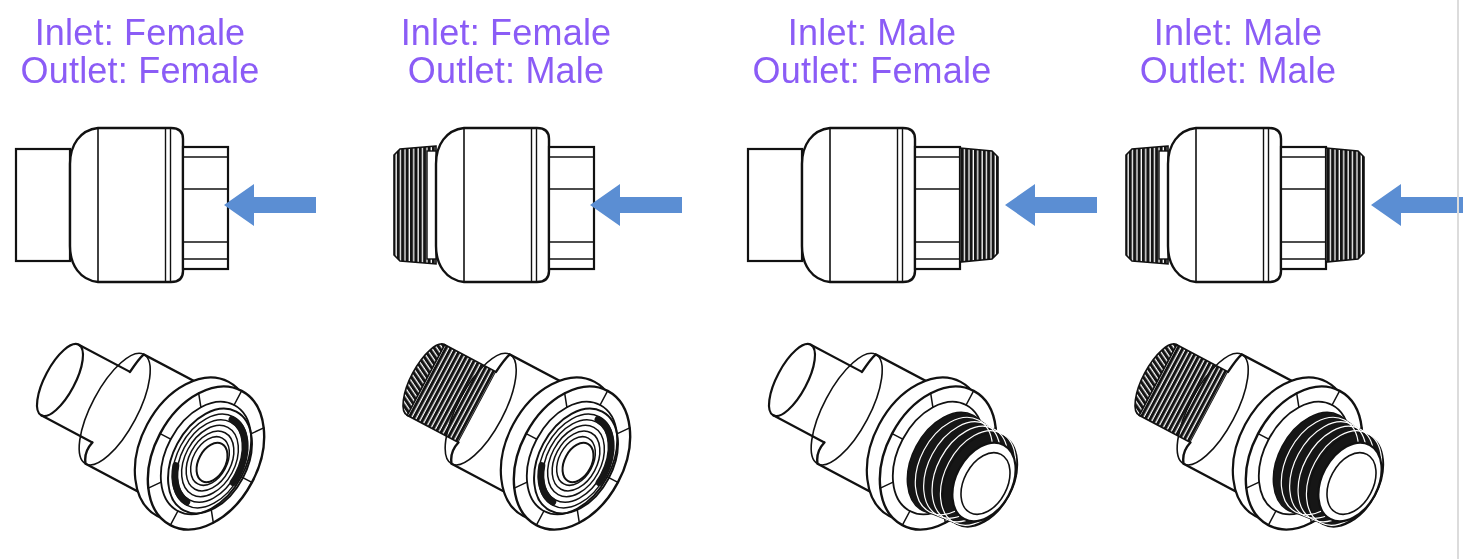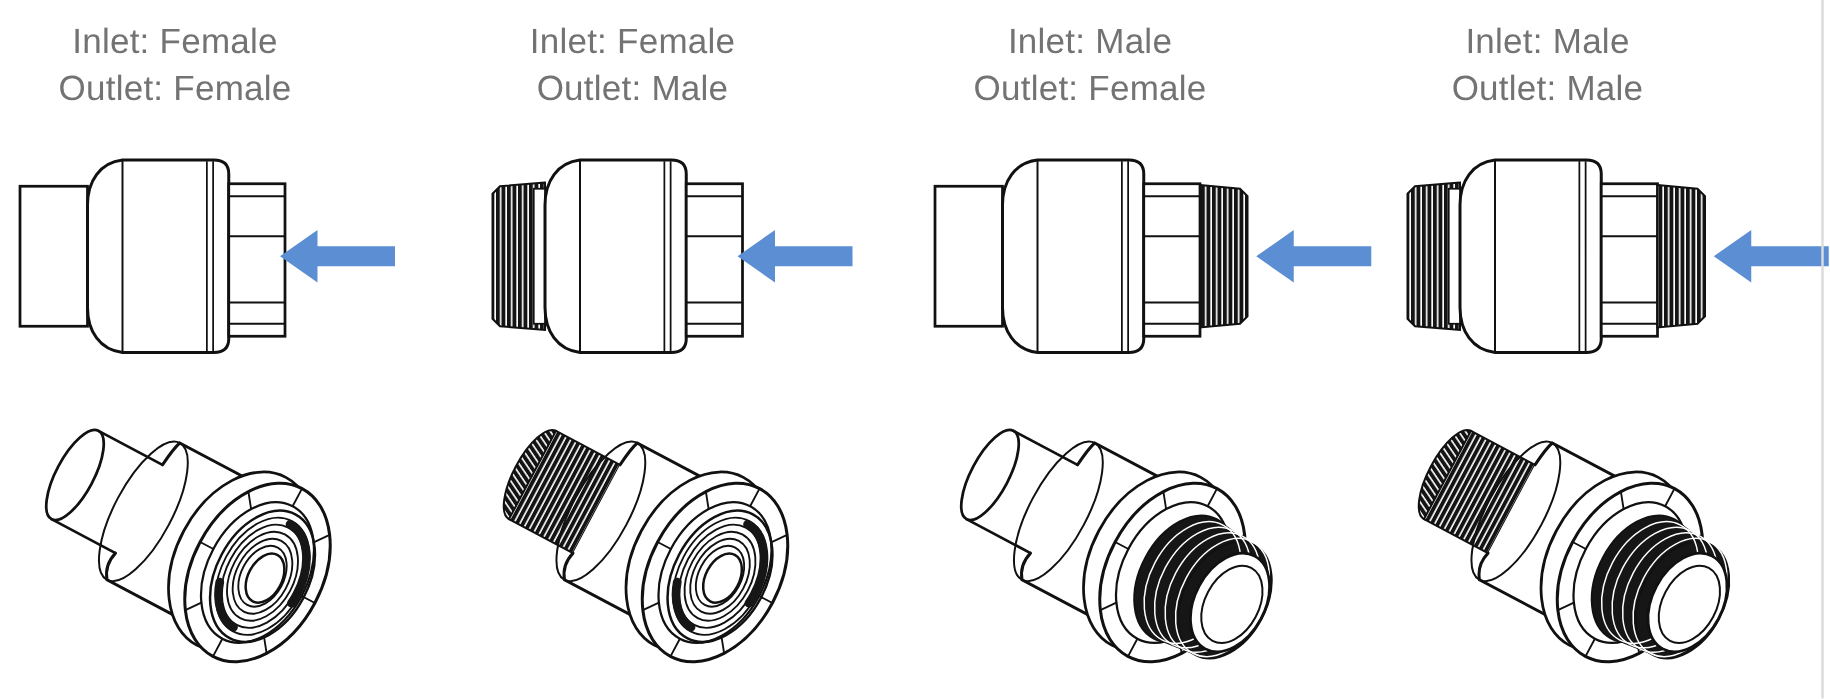--- a/index.html
+++ b/index.html
@@ -4,21 +4,21 @@
 <style>
   html,body{margin:0;padding:0;background:#fff;}
   #stage{
     position:relative;width:1464px;height:559px;background:#fff;overflow:hidden;
     font-family:"Liberation Sans", sans-serif;color:#0a0a0a;
   }
   #grid{display:grid;grid-template-columns:repeat(4,366px);width:1464px;}
   .col{display:flex;flex-direction:column;}
   .label-block{
     height:112px;box-sizing:border-box;padding-top:14px;margin-right:86px;
-    text-align:center;font-size:28px;line-height:38px;color:#737373;
+    text-align:center;font-size:36px;line-height:38px;color:#8b5cf6;
     letter-spacing:.2px;
   }
   svg.side{width:366px;height:196px;display:block;}
   svg.iso{width:366px;height:235px;display:block;}
   
   .col[data-outlet="female"]{ --lm:none; --bm:none; }
   .col[data-outlet="male"]  { --lf:none; --bf:none; }
   .col[data-inlet="female"] { --tr:none; --fm:none; --ax:224px; }
   .col[data-inlet="male"]   { --ff:none; --ax:273px; }
   #defs-svg{position:absolute;width:0;height:0;overflow:hidden;}

